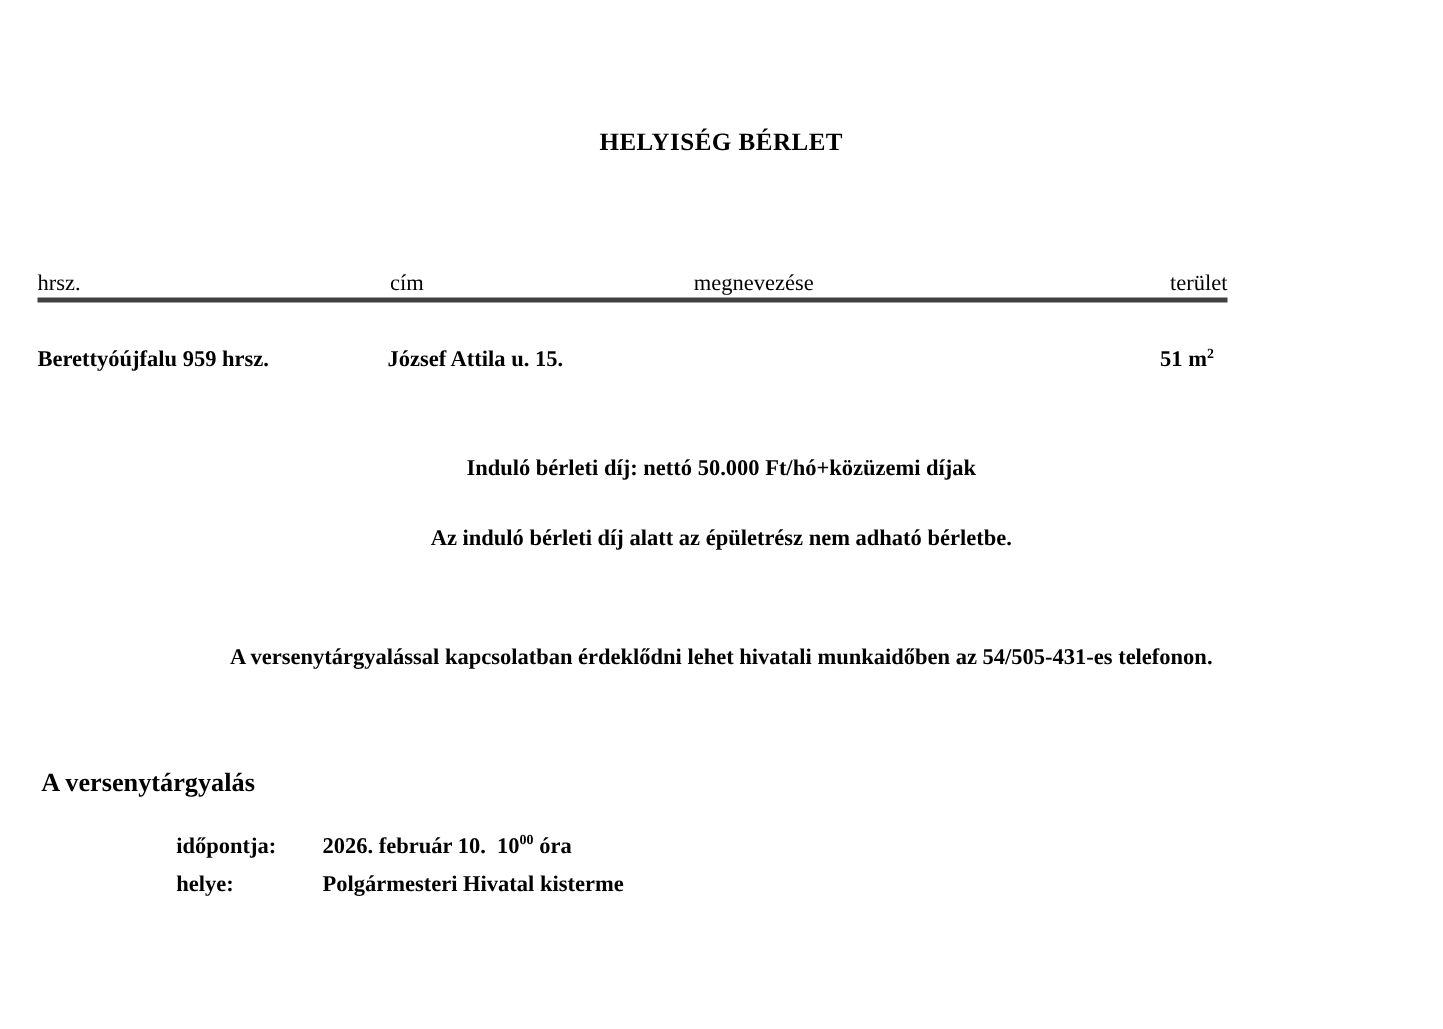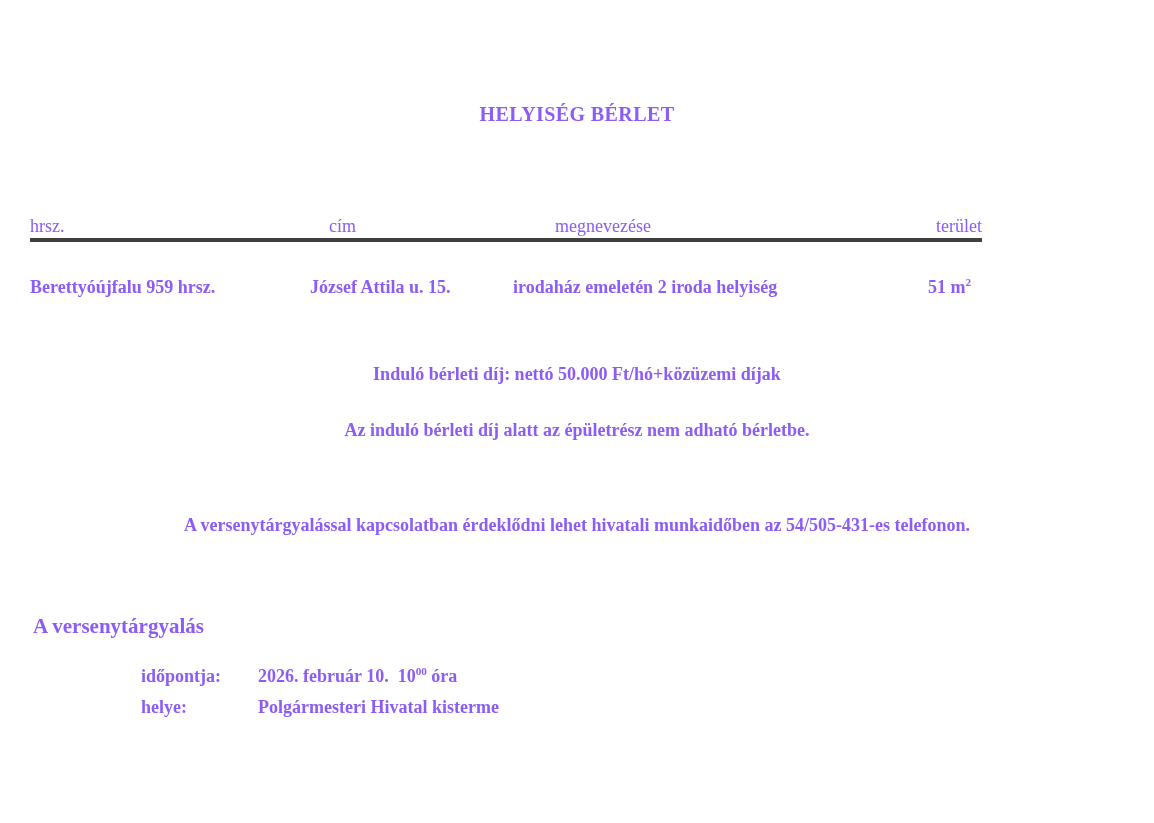--- a/index.html
+++ b/index.html
@@ -5,21 +5,21 @@
   html, body {
     margin: 0;
     padding: 0;
     background: #ffffff;
   }
   .page {
     position: relative;
     width: 1154px;
     height: 823px;
     background: #ffffff;
-    color: #8b5cf6;
+    color: #000000;
     font-family: "Liberation Serif", "DejaVu Serif", serif;
     font-size: 18px;
     overflow: hidden;
   }
   .doc-title {
     position: absolute;
     top: 103px;
     left: 0;
     width: 100%;
     text-align: center;
@@ -40,21 +40,21 @@
     top: 215px;
     left: 30px;
     width: 952px;
     height: 23px;
     line-height: 23px;
     border-bottom: 4px solid #404040;
     font-size: 18px;
   }
   .table-header .cell { position: absolute; bottom: 0; white-space: nowrap; }
   .th-hrsz   { left: 0; }
-  .th-cim    { left: 299px; margin-top: 48px; }
+  .th-cim    { left: 282px; margin-top: 48px; }
   .th-megnev { left: 525px; }
   .th-terulet{ right: 0; }
   .table-row {
     position: absolute;
     top: 275px;
     left: 30px;
     width: 952px;
     height: 24px;
     line-height: 24px;
     font-weight: bold;
@@ -114,21 +114,20 @@
   <div class="table-header">
     <span class="cell th-hrsz">hrsz.</span>
     <span class="cell th-cim">cím</span>
     <span class="cell th-megnev">megnevezése</span>
     <span class="cell th-terulet">terület</span>
   </div>
 
   <div class="table-row">
     <span class="cell td-hrsz">Berettyóújfalu 959 hrsz.</span>
     <span class="cell td-cim">József Attila u. 15.</span>
-    <span class="cell td-megnev">irodaház emeletén 2 iroda helyiség</span>
     <span class="cell td-terulet"><span>51 m</span><span class="sup">2</span></span>
   </div>
 
   <div class="para para-1">Induló bérleti díj: nettó 50.000 Ft/hó+közüzemi díjak</div>
 
   <div class="para para-2">Az induló bérleti díj alatt az épületrész nem adható bérletbe.</div>
 
   <div class="para para-3">A versenytárgyalással kapcsolatban érdeklődni lehet hivatali munkaidőben az 54/505-431-es telefonon.</div>
 
   <div class="auction-heading">A versenytárgyalás</div>

